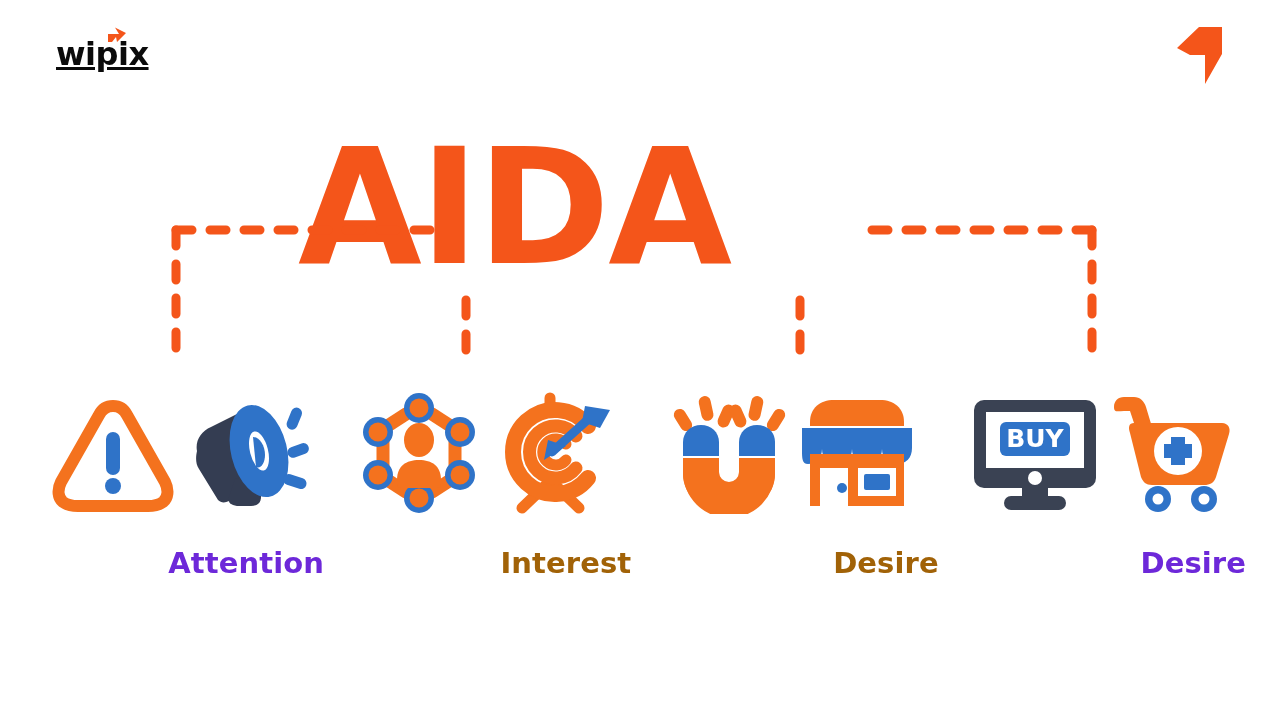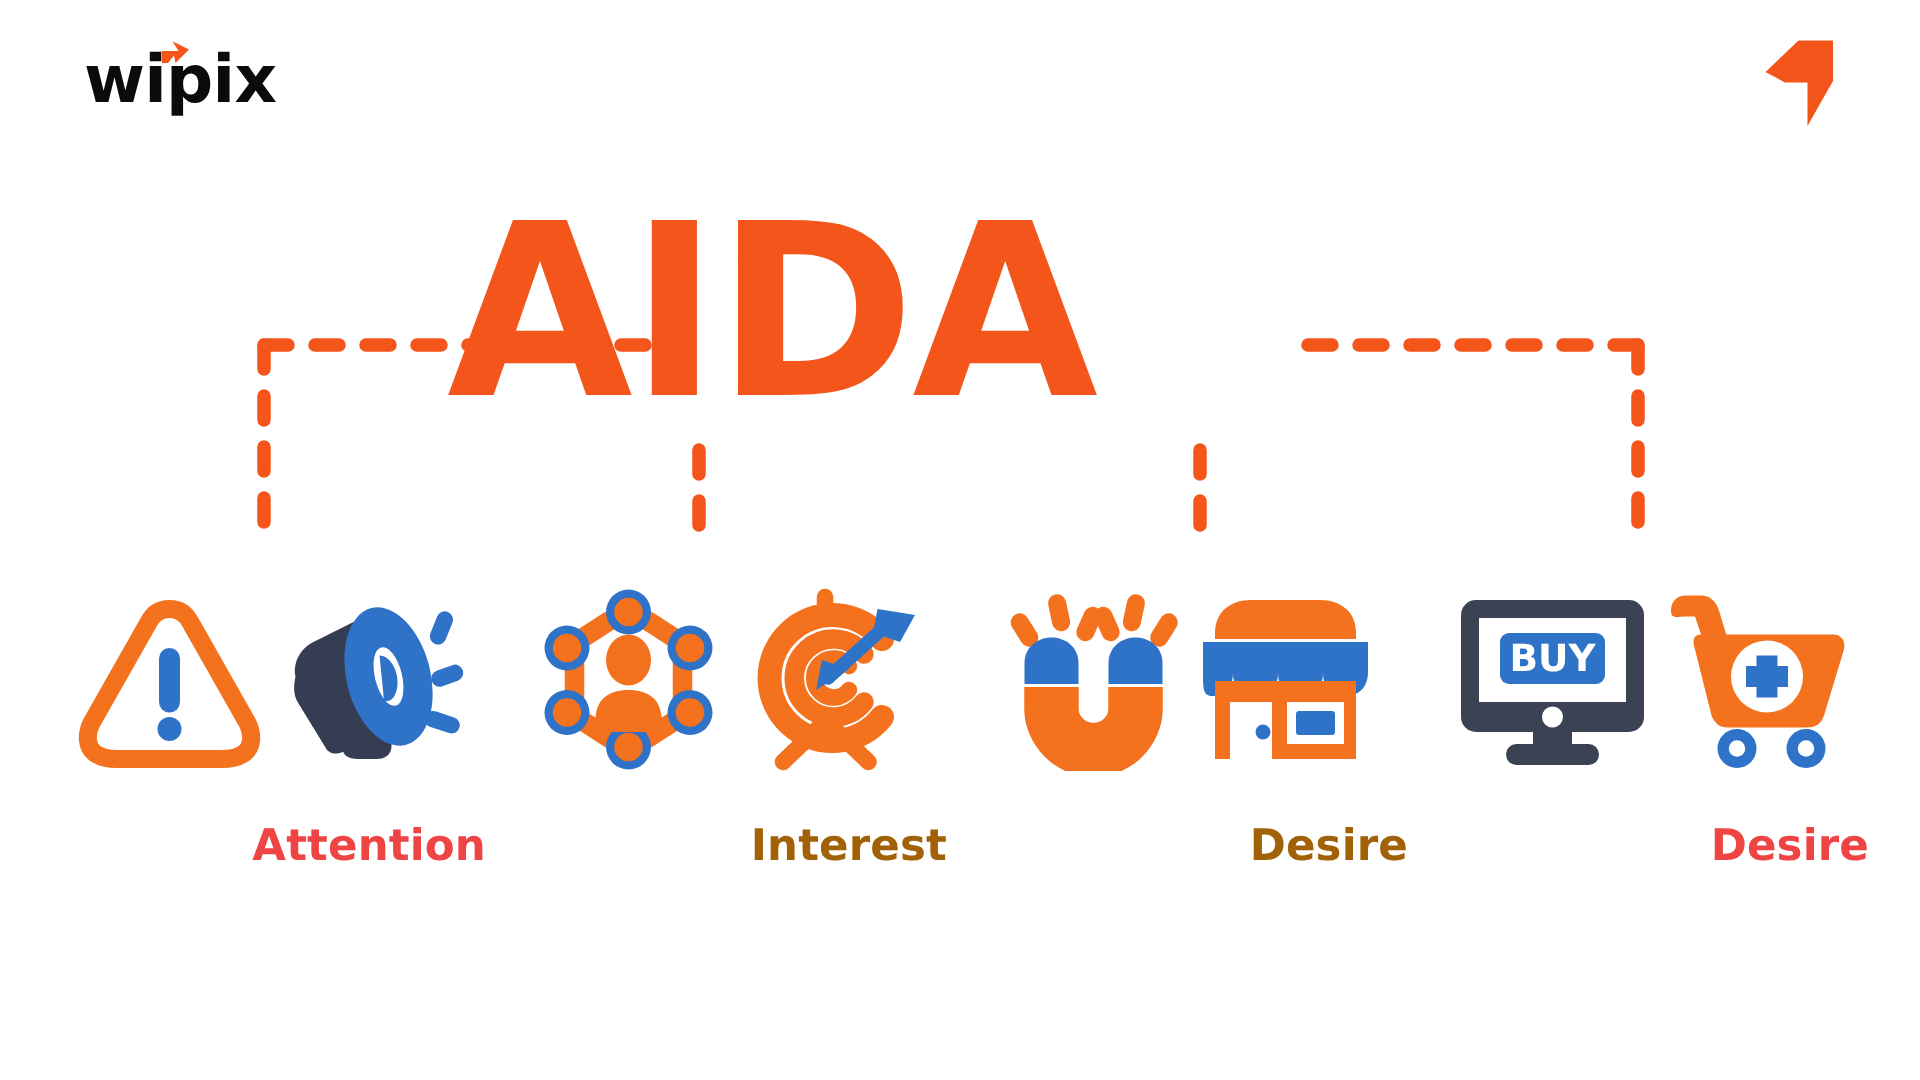--- a/index.html
+++ b/index.html
@@ -25,26 +25,27 @@
     left: 56px;
     top: 24px;
     width: 220px;
     height: 60px;
   }
   #brand-logo .wordmark {
     position: absolute;
     left: 0;
     top: 0;
     font-family: "DejaVu Sans", "Liberation Sans", sans-serif;
-    font-size: 44px;
+    font-size: 32px;
     font-weight: 700;
     letter-spacing: -0.5px;
     color: #0b0b0b;
     line-height: 60px;
     white-space: nowrap;
+    text-decoration: underline;
   }
 
   
   #corner-mark {
     position: absolute;
     right: 52px;
     top: 22px;
     width: 56px;
     height: 62px;
   }
@@ -107,21 +108,21 @@
   .stage-icons svg { display: block; }
   .stage-label {
     margin-top: 28px;
     font-family: "DejaVu Sans", "Liberation Sans", sans-serif;
     font-size: 29px;
     font-weight: 700;
     letter-spacing: 0.1px;
     line-height: 34px;
     white-space: nowrap;
   }
-  .label-dark  { color: #ef4444; }
+  .label-dark  { color: #6d28d9; }
   .label-accent{ color: #a16207; }
 </style>
 </head>
 <body>
 
 <div id="slide">
 
   <div id="brand-logo">
     <span class="wordmark">wipix</span>
     <svg class="logo-accent-svg" width="30" height="26" viewBox="0 0 30 26" style="position:absolute;left:46px;top:2px;">

